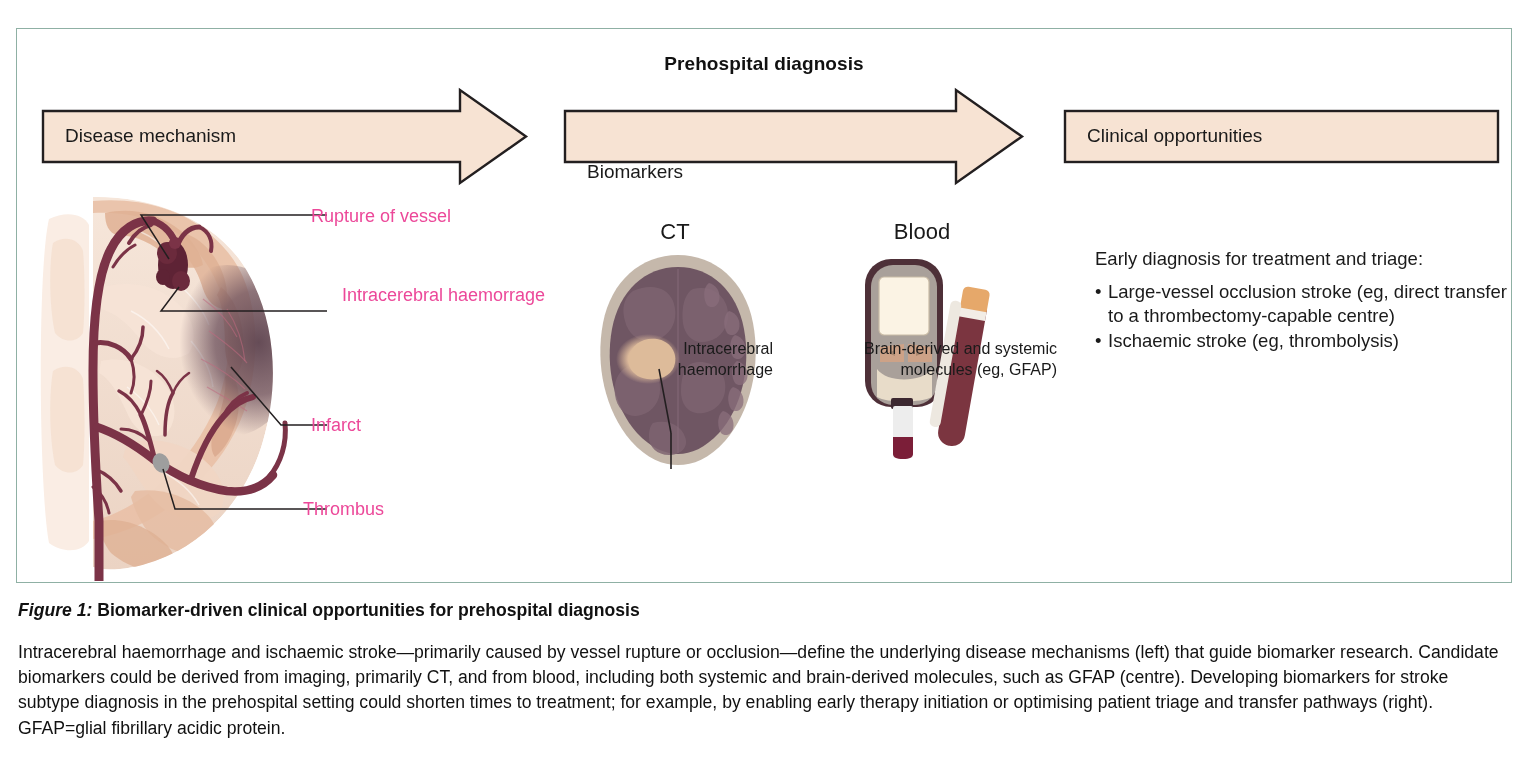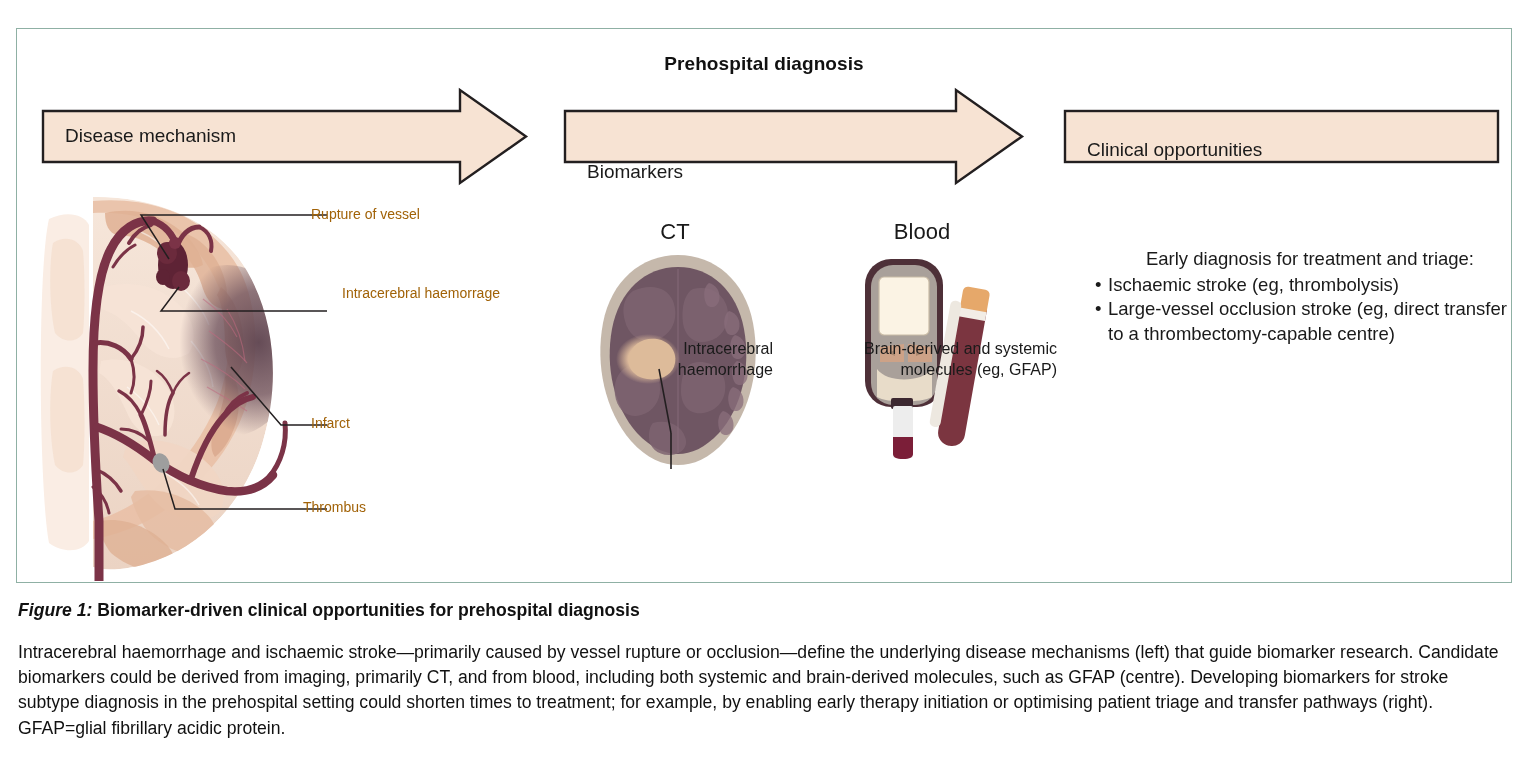--- a/index.html
+++ b/index.html
@@ -42,29 +42,29 @@
     position:absolute;font-size:22px;color:#1a1a1a;
     text-align:center;white-space:nowrap;
   }
   .sub-caption{
     position:absolute;font-size:16px;color:#1a1a1a;
     text-align:right;line-height:1.3;
   }
 
   
   .leader-label{
-    position:absolute;font-size:14px;color:#a16207;white-space:nowrap;
+    position:absolute;font-size:18px;color:#ec4899;white-space:nowrap;
   }
 
   
   .clinical-text{
     position:absolute;left:1078px;top:218px;width:430px;
     font-size:18.5px;line-height:1.33;color:#1a1a1a;
   }
-  .clinical-text .lead{margin:0 0 1px 0;text-align:center;}
+  .clinical-text .lead{margin:0 0 8px 0;}
   .clinical-text ul{list-style:none;margin:0;padding:0;}
   .clinical-text li{
     position:relative;padding-left:13px;margin:0;
   }
   .clinical-text li:before{
     content:"\2022";position:absolute;left:0;top:0;
   }
 
   
   .caption-block{
@@ -88,21 +88,21 @@
 
       <polygon points="26,82 443,82 443,61 509,107.5 443,154 443,133 26,133" fill="#F7E3D3" stroke="#231f20" stroke-width="2.4" stroke-linejoin="miter"></polygon>
 
       <polygon points="548,82 939,82 939,61 1005,107.5 939,154 939,133 548,133" fill="#F7E3D3" stroke="#231f20" stroke-width="2.4" stroke-linejoin="miter"></polygon>
 
       <rect x="1048" y="82" width="433" height="51" fill="#F7E3D3" stroke="#231f20" stroke-width="2.4"></rect>
     </svg>
 
     <div class="flow-label" style="left:48px;top:96px;">Disease mechanism</div>
     <div class="flow-label" style="left:570px;top:96px;margin-top:36px;">Biomarkers</div>
-    <div class="flow-label" style="left:1070px;top:96px;margin-top:14px;">Clinical opportunities</div>
+    <div class="flow-label" style="left:1070px;top:96px;">Clinical opportunities</div>
 
     <svg style="position:absolute;left:14px;top:162px;" width="300" height="390" viewBox="0 0 300 390">
       <defs>
         <radialGradient id="infarctGrad" cx="0.72" cy="0.45" r="0.55">
           <stop offset="0%" stop-color="#5E4450" stop-opacity="0.95"></stop>
           <stop offset="55%" stop-color="#6B4F5B" stop-opacity="0.75"></stop>
           <stop offset="100%" stop-color="#6B4F5B" stop-opacity="0"></stop>
         </radialGradient>
         <linearGradient id="midlineGrad" x1="0" y1="0" x2="0" y2="1">
           <stop offset="0%" stop-color="#F6E6DA"></stop>
@@ -317,22 +317,22 @@
     </svg>
 
     <div class="sub-caption" style="left:780px;top:310px;width:260px;">
       <div>Brain-derived and systemic</div>
       <div>molecules (eg, GFAP)</div>
     </div>
 
     <div class="clinical-text">
       <p class="lead">Early diagnosis for treatment and triage:</p>
       <ul>
+        <li>Large-vessel occlusion stroke (eg, direct transfer to a thrombectomy-capable centre)</li>
         <li>Ischaemic stroke (eg, thrombolysis)</li>
-        <li>Large-vessel occlusion stroke (eg, direct transfer to a thrombectomy-capable centre)</li>
       </ul>
     </div>
 
   </div>
 
   <div class="caption-block">
     <div class="caption-title">
       <span class="figlabel">Figure 1:</span><span> Biomarker-driven clinical opportunities for prehospital diagnosis</span>
     </div>
     <div class="caption-body">Intracerebral haemorrhage and ischaemic stroke—primarily caused by vessel rupture or occlusion—define the underlying disease mechanisms (left) that guide biomarker research. Candidate biomarkers could be derived from imaging, primarily CT, and from blood, including both systemic and brain-derived molecules, such as GFAP (centre). Developing biomarkers for stroke subtype diagnosis in the prehospital setting could shorten times to treatment; for example, by enabling early therapy initiation or optimising patient triage and transfer pathways (right). GFAP=glial fibrillary acidic protein.</div>

